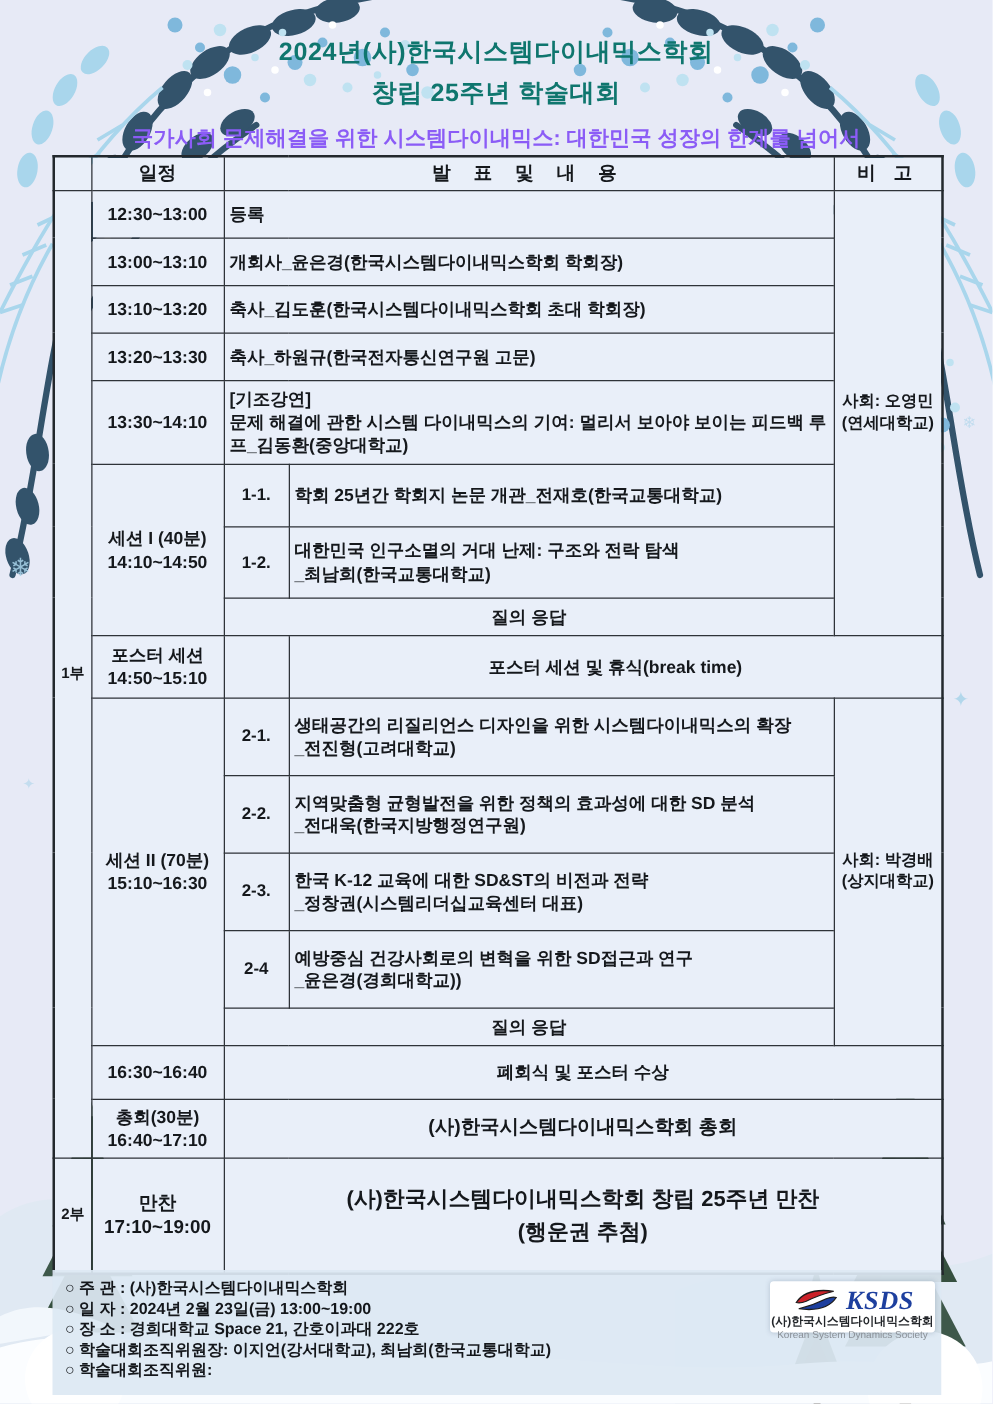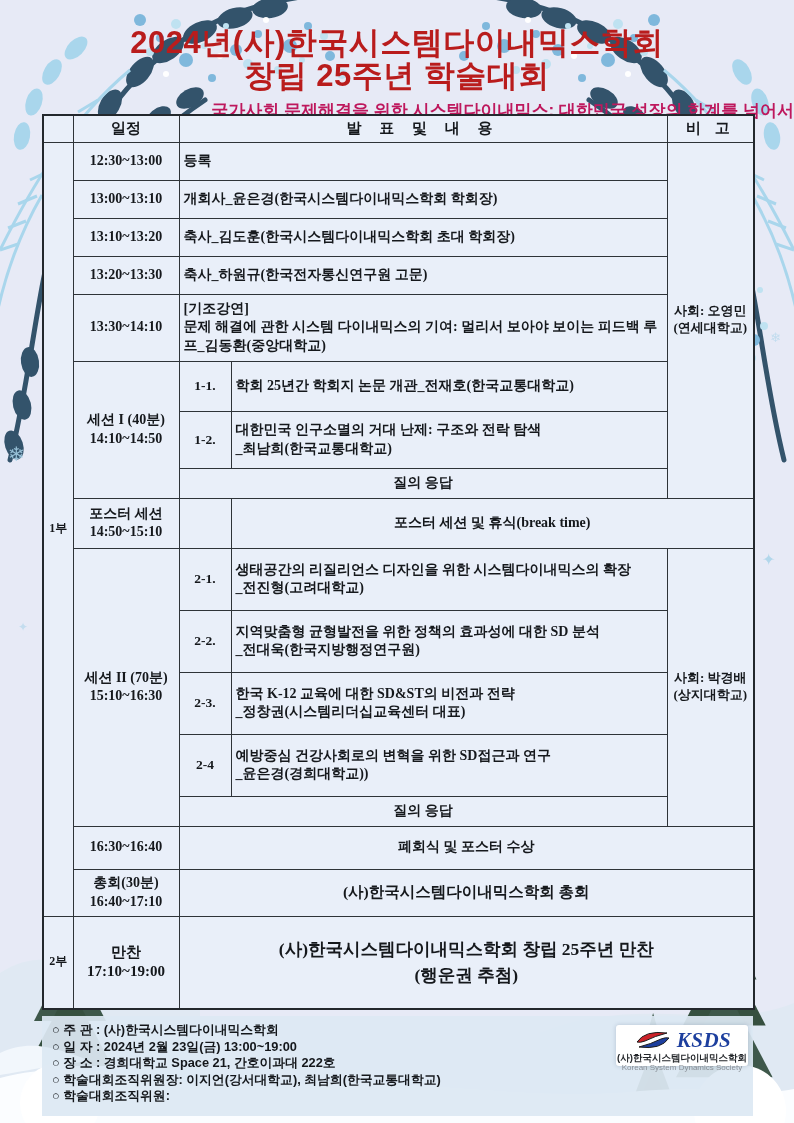--- a/index.html
+++ b/index.html
@@ -7,28 +7,28 @@
     position:relative; width:794px; height:1123px; overflow:hidden;
     background:#e7eaf6;
     font-family:"Liberation Sans","DejaVu Sans",sans-serif;
     font-weight:700; color:#15181c;
   }
   .deco{position:absolute; pointer-events:none;}
   .star{position:absolute; color:#a9d4ea; opacity:.85;}
 
   
   .title-block{position:absolute; left:0; top:26px; width:100%; text-align:center; z-index:5;}
-  .title-line{font-size:31px; line-height:33px; letter-spacing:.5px; color:#b91c1c;}
-  .subtitle{margin-top:7px; font-size:17px; color:#be185d;text-align:right;}
+  .title-line{font-size:20px; line-height:33px; letter-spacing:.5px; color:#0f766e;}
+  .subtitle{margin-top:7px; font-size:17px; color:#8b5cf6;}
 
   
   table.sched{
-    position:absolute; left:42px; top:114px; width:711px; z-index:6;
+    position:absolute; left:42px; top:124px; width:711px; z-index:6;
     border-collapse:collapse; table-layout:fixed;
-    font-size:14px; line-height:1.3;font-family:Liberation Serif, serif;
+    font-size:14px; line-height:1.3;
   }
   table.sched td,table.sched th{
     border:1.6px solid #2e3338; padding:1px 4px; overflow:hidden;
     background:#e9eff9; vertical-align:middle;
   }
   table.sched{border:2.5px solid #23282d;}
   th.hd{background:#c9d6ee; font-size:15px; padding:2px 0;}
   th.hd-content{letter-spacing:7px;}
   th.hd-note{letter-spacing:5px;}
   td.part{text-align:center; font-size:12px; padding:0;}

